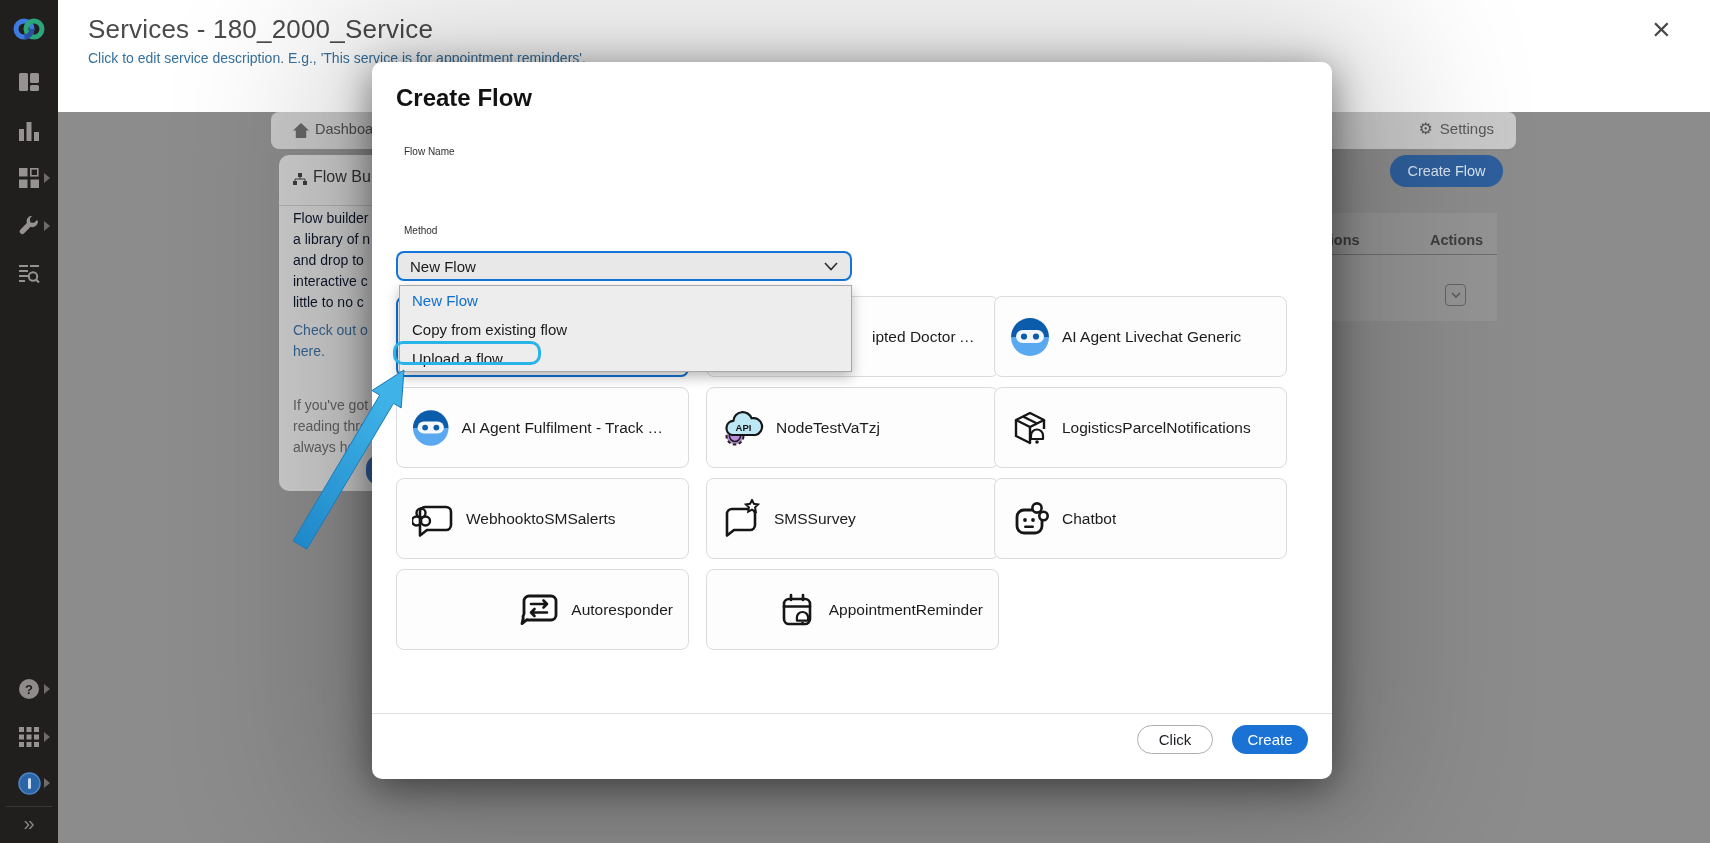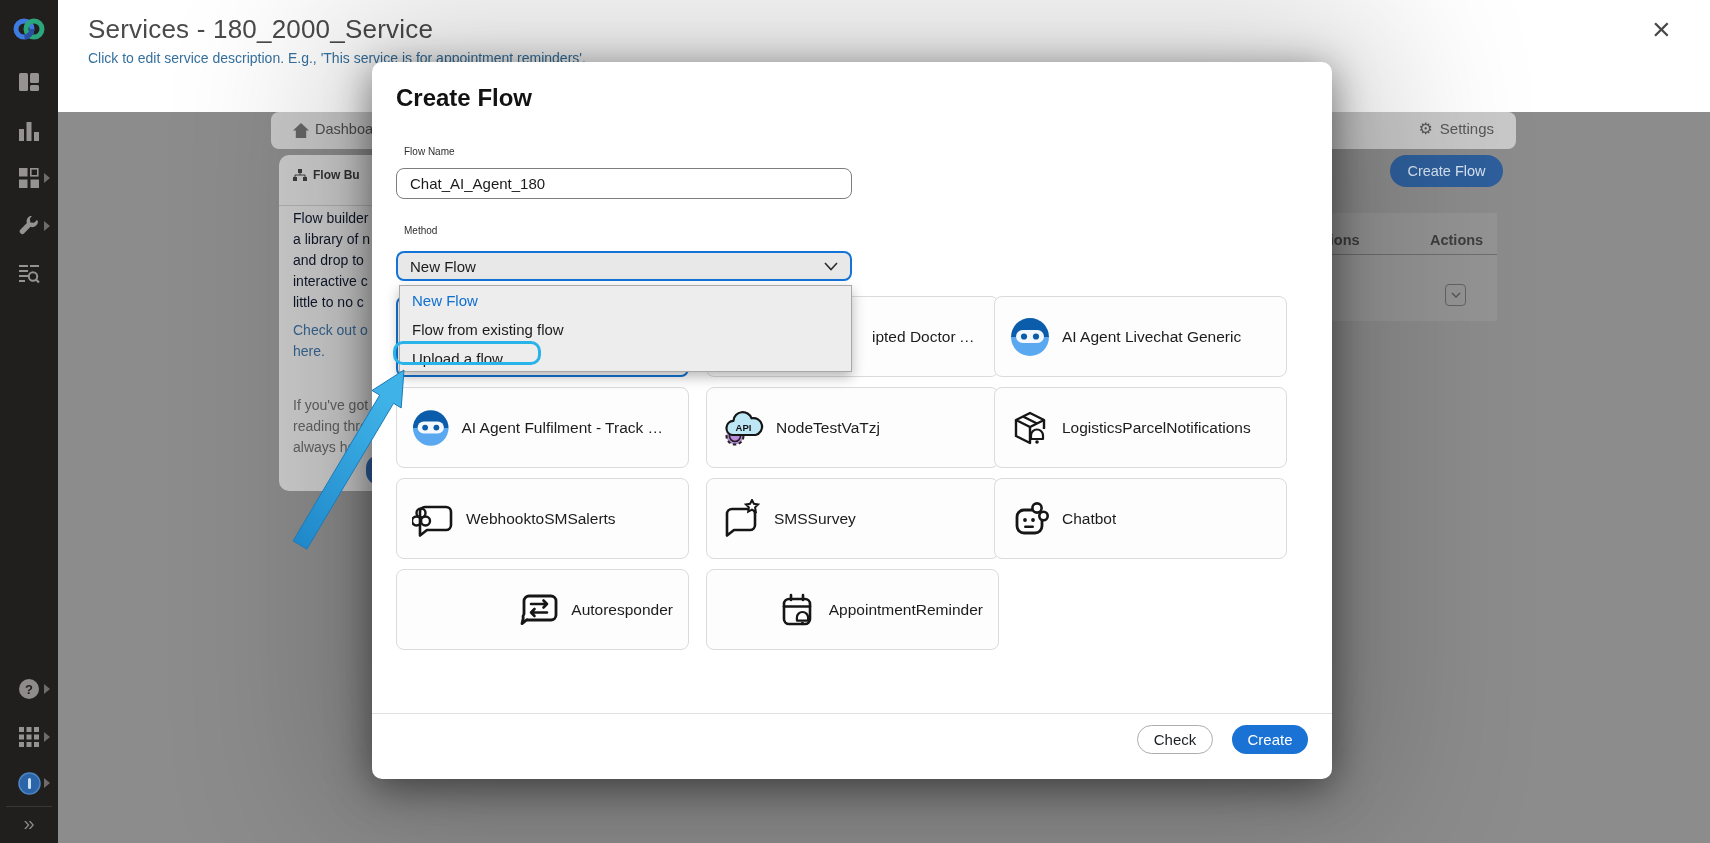--- a/index.html
+++ b/index.html
@@ -22,21 +22,21 @@
 
   
   .content-bg { left:58px; top:112px; width:1652px; height:731px; background:#8c8c8c; z-index:1; }
   .crumb-band { left:271px; top:112px; width:1245px; height:37px; background:#c9c9c9; border-radius:8px; z-index:2; }
   .crumb-txt { position:absolute; left:44px; top:9px; font-size:14.5px; color:#4e4e4e; }
   .settings-wrap { position:absolute; right:22px; top:8px; display:flex; align-items:center; gap:7px; color:#585858; }
   .settings-txt { font-size:15px; }
   .gear-glyph { font-size:16px; line-height:16px; }
   .bg-create-btn { left:1390px; top:155px; width:113px; height:32px; border-radius:16px; background:#2e5f9c; color:#d7e3f1; font-size:14.5px; display:flex; align-items:center; justify-content:center; z-index:2; }
   .flow-card { left:279px; top:155px; width:380px; height:336px; background:#cdcdcd; border-radius:10px; z-index:2; }
-  .flow-card-head { position:absolute; left:14px; top:13px; display:flex; align-items:flex-end; gap:6px; font-size:12px; font-weight:bold; color:#333; }
+  .flow-card-head { position:absolute; left:14px; top:13px; display:flex; align-items:flex-end; gap:6px; font-size:16px; font-weight:normal; color:#333; }
   .flow-card-div { position:absolute; left:0; top:50px; width:100%; height:1px; background:#b0b0b0; }
   .flow-para { position:absolute; left:14px; top:53px; font-size:14px; line-height:21px; color:#0f172a; white-space:pre-line; }
   .flow-links { position:absolute; left:14px; top:165px; font-size:14px; line-height:21px; color:#36648f; white-space:pre-line; }
   .flow-para2 { position:absolute; left:14px; top:240px; font-size:14px; line-height:21px; color:#616161; white-space:pre-line; }
   .flow-btn-sliver { position:absolute; left:87px; top:300px; width:26px; height:30px; border-radius:15px; background:#2d5f9e; }
   .bg-table { left:1220px; top:213px; width:277px; height:108px; background:rgba(255,255,255,0.07); z-index:2; }
   .bg-th { position:absolute; top:19px; font-size:14.5px; font-weight:bold; color:#3e3e3e; }
   .bg-table-div { position:absolute; left:0; top:41px; width:277px; height:1px; background:#6e6e6e; }
   .bg-row-select { position:absolute; left:225px; top:71px; width:21px; height:22px; border:1px solid #636363; border-radius:4px; display:flex; align-items:center; justify-content:center; color:#555; }
 
@@ -212,21 +212,20 @@
   </div>
   <div class="side-caret" style="top:778px;"></div>
   <div class="side-divider"></div>
   <div class="side-ic expand-glyph" style="top:812px;height:22px;">»</div>
 </div>
 
 <div class="abs modal">
   <div class="modal-title">Create Flow</div>
 
   <label class="fld-label" style="top:84px;">Flow Name</label>
-  <input class="txt-input" style="top: 106px;" value="Chat_AI_Agent_180">
 
   <label class="fld-label" style="top:163px;">Method</label>
   <div class="select">
     <span>New Flow</span>
     <svg class="chev" width="14" height="9" viewBox="0 0 14 9">
       <polyline points="1,1 7,7.5 13,1" fill="none" stroke="#2e2e2e" stroke-width="1.6"></polyline>
     </svg>
   </div>
 
   <div class="tcard selected col0 row0"></div>
@@ -332,26 +331,26 @@
         <path d="M14 5 v5 M26 5 v5"></path>
       </g>
       <path d="M25.5 22 a5.6 5.6 0 0 1 5.6 5.6 v3 h-11.2 v-3 a5.6 5.6 0 0 1 5.6 -5.6 Z" fill="#fff" stroke="#161616" stroke-width="2.2" stroke-linejoin="round"></path>
       <circle cx="25.5" cy="33.5" r="1.7" fill="#161616"></circle>
     </svg>
     <span class="tlabel">AppointmentReminder</span>
   </div>
 
   <div class="dd-panel">
     <div class="dd-opt sel">New Flow</div>
-    <div class="dd-opt">Flow from existing flow</div>
+    <div class="dd-opt">Copy from existing flow</div>
     <div class="dd-opt">Upload a flow</div>
   </div>
 
   <div class="modal-foot-div"></div>
-  <button class="btn btn-cancel">Check</button>
+  <button class="btn btn-cancel">Click</button>
   <button class="btn btn-create">Create</button>
 </div>
 
 <div class="abs hl-box"></div>
 
 <svg class="abs arrow-svg" width="140" height="215" viewBox="0 0 140 215">
   <defs>
     <linearGradient id="ag" x1="0" y1="1" x2="0.6" y2="0">
       <stop offset="0" stop-color="#1e86c8"></stop>
       <stop offset="1" stop-color="#3fb3e8"></stop>

